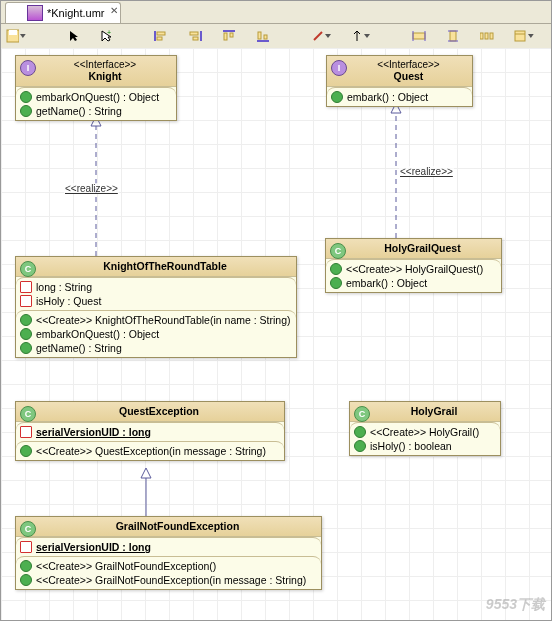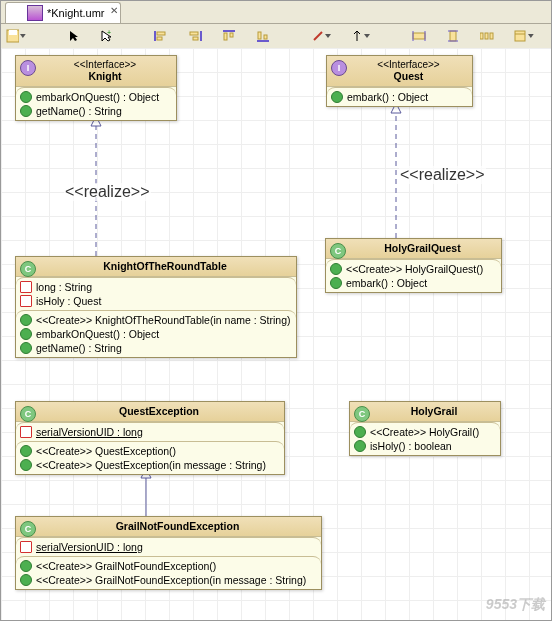--- a/index.html
+++ b/index.html
@@ -23,24 +23,24 @@
   .umlhead { background: linear-gradient(#f0e0b8,#e6d19a); border-bottom: 1px solid #c8bd94; padding: 3px 6px 4px 24px; text-align: center; position: relative; }
   .umlhead .stereo { font-size: 10px; }
   .umlhead .title { font-weight: bold; }
   .type-icon { position: absolute; left: 4px; top: 4px; width: 14px; height: 14px; border-radius: 50%; background: #b98fe0; border: 1px solid #6b4b8f; display: flex; align-items: center; justify-content: center; color: #fff; font-weight: bold; font-size: 9px; }
   .type-icon.cls { background: #7fc77f; border-color: #4b8f4b; }
   .section { border-top: 1px solid #c8bd94; padding: 2px 4px; border-radius: 8px; }
   .member { display: flex; align-items: center; gap: 4px; padding: 1px 0; white-space: nowrap; }
   .vis { width: 10px; height: 10px; border-radius: 50%; display: inline-block; }
   .vis.public { background: #4caf50; border: 1px solid #2f7d32; }
   .vis.private { background: #fff; border: 1.5px solid #d32f2f; border-radius: 1px; }
-  .member.static span.txt { text-decoration: underline; }
+  .member.static span.txt { text-decoration: underline; font-weight: bold; }
 
   .svglayer { position: absolute; inset: 0; pointer-events: none; }
-  .label { position: absolute; font-size: 16px; color: #333; background: rgba(255,255,255,0.7); padding: 0 1px; }
+  .label { position: absolute; font-size: 10px; color: #333; background: rgba(255,255,255,0.7); padding: 0 1px; text-decoration: underline; }
 </style>
 </head>
 <body>
 
 <div class="editor">
 
   <div class="tabbar">
     <div class="tab">
       <span class="file-icon"></span>
       <span>*Knight.umr</span>
@@ -286,24 +286,20 @@
       </div>
       <div class="section">
         <div class="member static">
             <span class="vis private"></span>
             <span class="txt">serialVersionUID : long</span>
           </div>
       </div>
       <div class="section">
         <div class="member">
             <span class="vis public"></span>
-            <span class="txt">&lt;&lt;Create&gt;&gt; QuestException()</span>
-          </div>
-        <div class="member">
-            <span class="vis public"></span>
             <span class="txt">&lt;&lt;Create&gt;&gt; QuestException(in message : String)</span>
           </div>
       </div>
     </div>
 
     <div class="umlclass" style="left:348px; top:353px; width:150px;">
       <div class="umlhead">
         <span class="type-icon cls">C</span>
         <div class="title">HolyGrail</div>
       </div>

